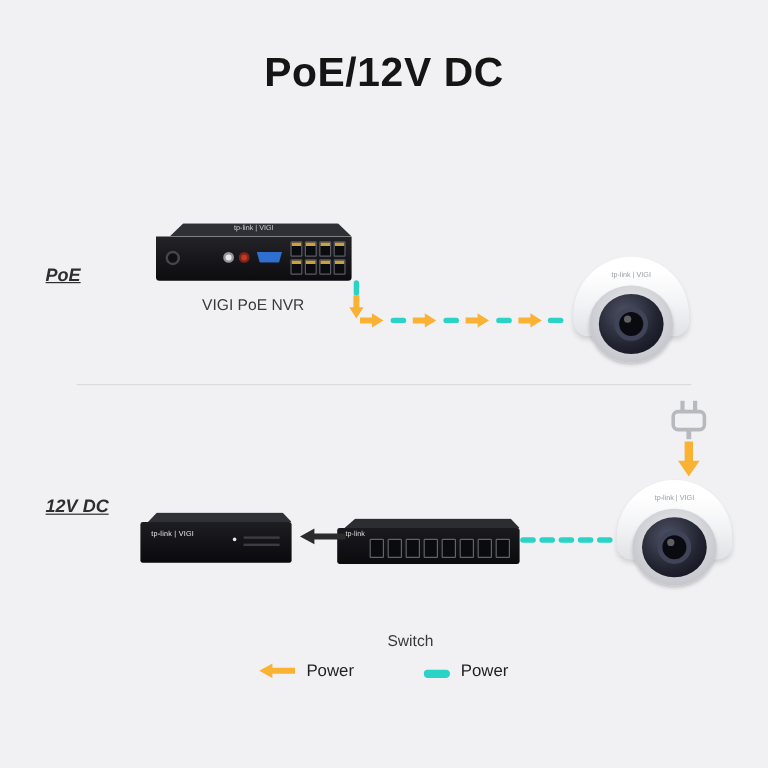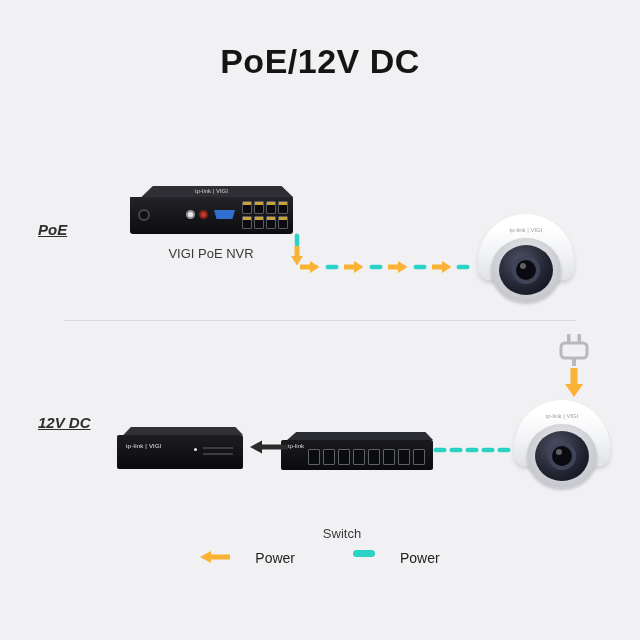--- a/index.html
+++ b/index.html
@@ -85,21 +85,21 @@
               background:#0a0b10; border:4px solid #404458; box-sizing:border-box; }
   .cam-lens::after { content:""; position:absolute; left:4px; top:3px; width:6px; height:6px;
                      border-radius:50%; background:rgba(255,255,255,.35); }
 
   
   .overlay { position:absolute; left:0; top:0; width:640px; height:640px; pointer-events:none; }
 
   
   .legend { position:absolute; top:550px; left:0; width:100%; display:flex; justify-content:center;
             gap:58px; align-items:center; font-size:14px; color:#222; }
-  .legend-item { display:flex; align-items:flex-start; gap:25px; }
+  .legend-item { display:flex; align-items:flex-end; gap:9px; }
 </style>
 </head>
 <body>
 
 <div class="stage">
 
   <h1 class="title">PoE/12V DC</h1>
 
   <div class="section-label poe-label">PoE</div>
   <div class="section-label dc-label">12V DC</div>

